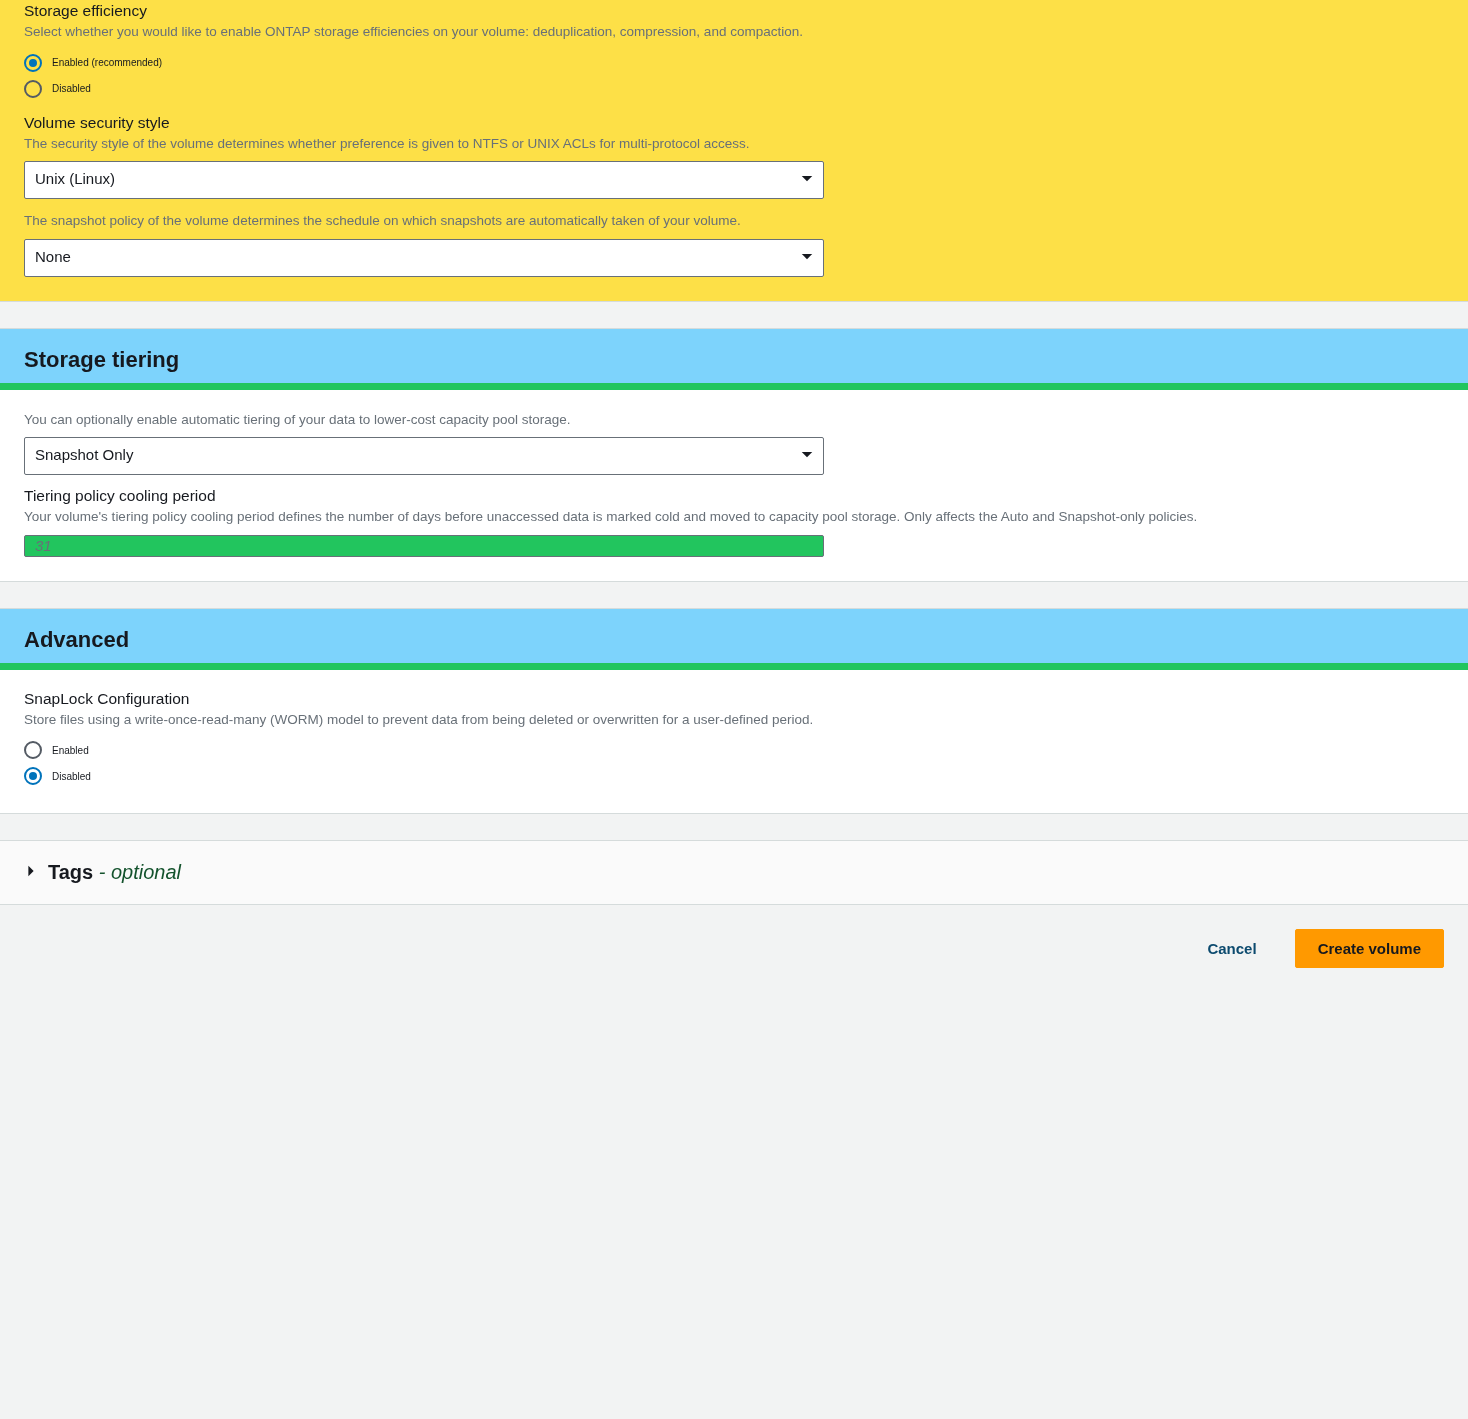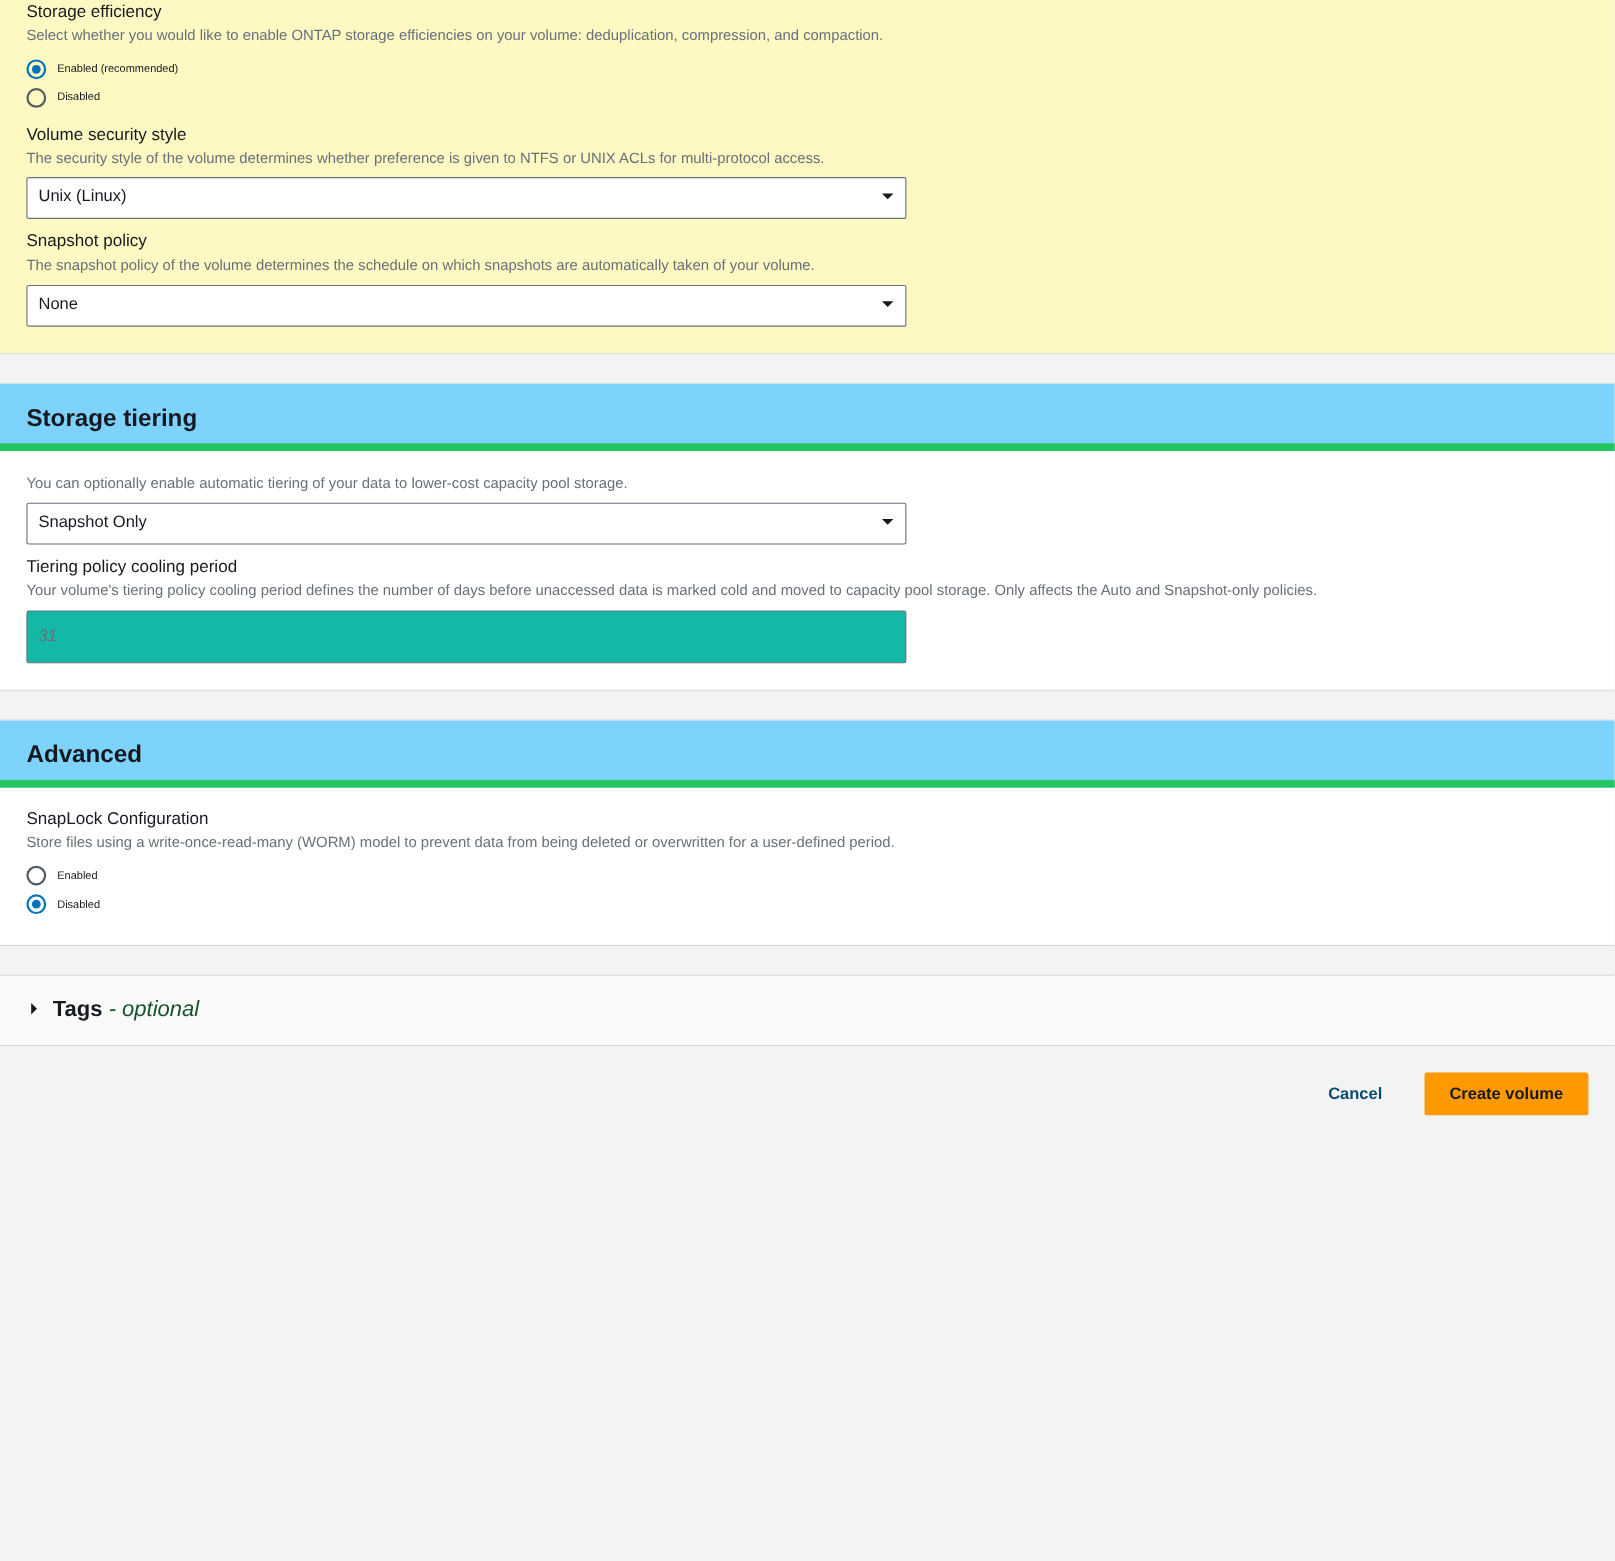--- a/index.html
+++ b/index.html
@@ -77,26 +77,26 @@
     right: 10px;
     top: 50%;
     transform: translateY(-50%);
     pointer-events: none;
   }
   input.text-input {
     width: 800px;
     max-width: 100%;
     border: 1px solid #687078;
     border-radius: 2px;
-    background: #14b8a6;
+    background: #22c55e;
     padding: 8px 10px;
     font-size: 15px;
     color: #16191f;
     font-style: italic;
-    height: 48px;
+    height: 22px;
   }
   input.text-input::placeholder {
     color: #687078;
     font-style: italic;
   }
   .radio-row {
     display: flex;
     align-items: center;
     gap: 10px;
     padding: 4px 0;
@@ -162,21 +162,21 @@
   .btn-link {
     background: transparent;
     color: #0c4a6e;
   }
   .btn-primary {
     background: #ff9900;
     color: #16191f;
     border: 1px solid #ff9900;
   }
   .top-panel {
-    background: #fef9c3;
+    background: #fde047;
     border-bottom: 1px solid #d5dbdb;
     padding: 2px 24px 24px 24px;
   }
 </style>
 </head>
 <body>
 
 <div class="top-panel">
 
   <div class="field">
@@ -204,21 +204,20 @@
       </div>
       <span class="caret-icon">
         <svg width="14" height="14" viewBox="0 0 16 16">
             <path d="M2 5 L8 11 L14 5" fill="#16191f"></path>
           </svg>
       </span>
     </div>
   </div>
 
   <div class="field">
-    <p class="field-label">Snapshot policy</p>
     <p class="field-desc">The snapshot policy of the volume determines the schedule on which snapshots are automatically taken of your volume.</p>
     <div class="select-wrap">
       <div class="select-box">
         <span>None</span>
       </div>
       <span class="caret-icon">
         <svg width="14" height="14" viewBox="0 0 16 16">
             <path d="M2 5 L8 11 L14 5" fill="#16191f"></path>
           </svg>
       </span>

